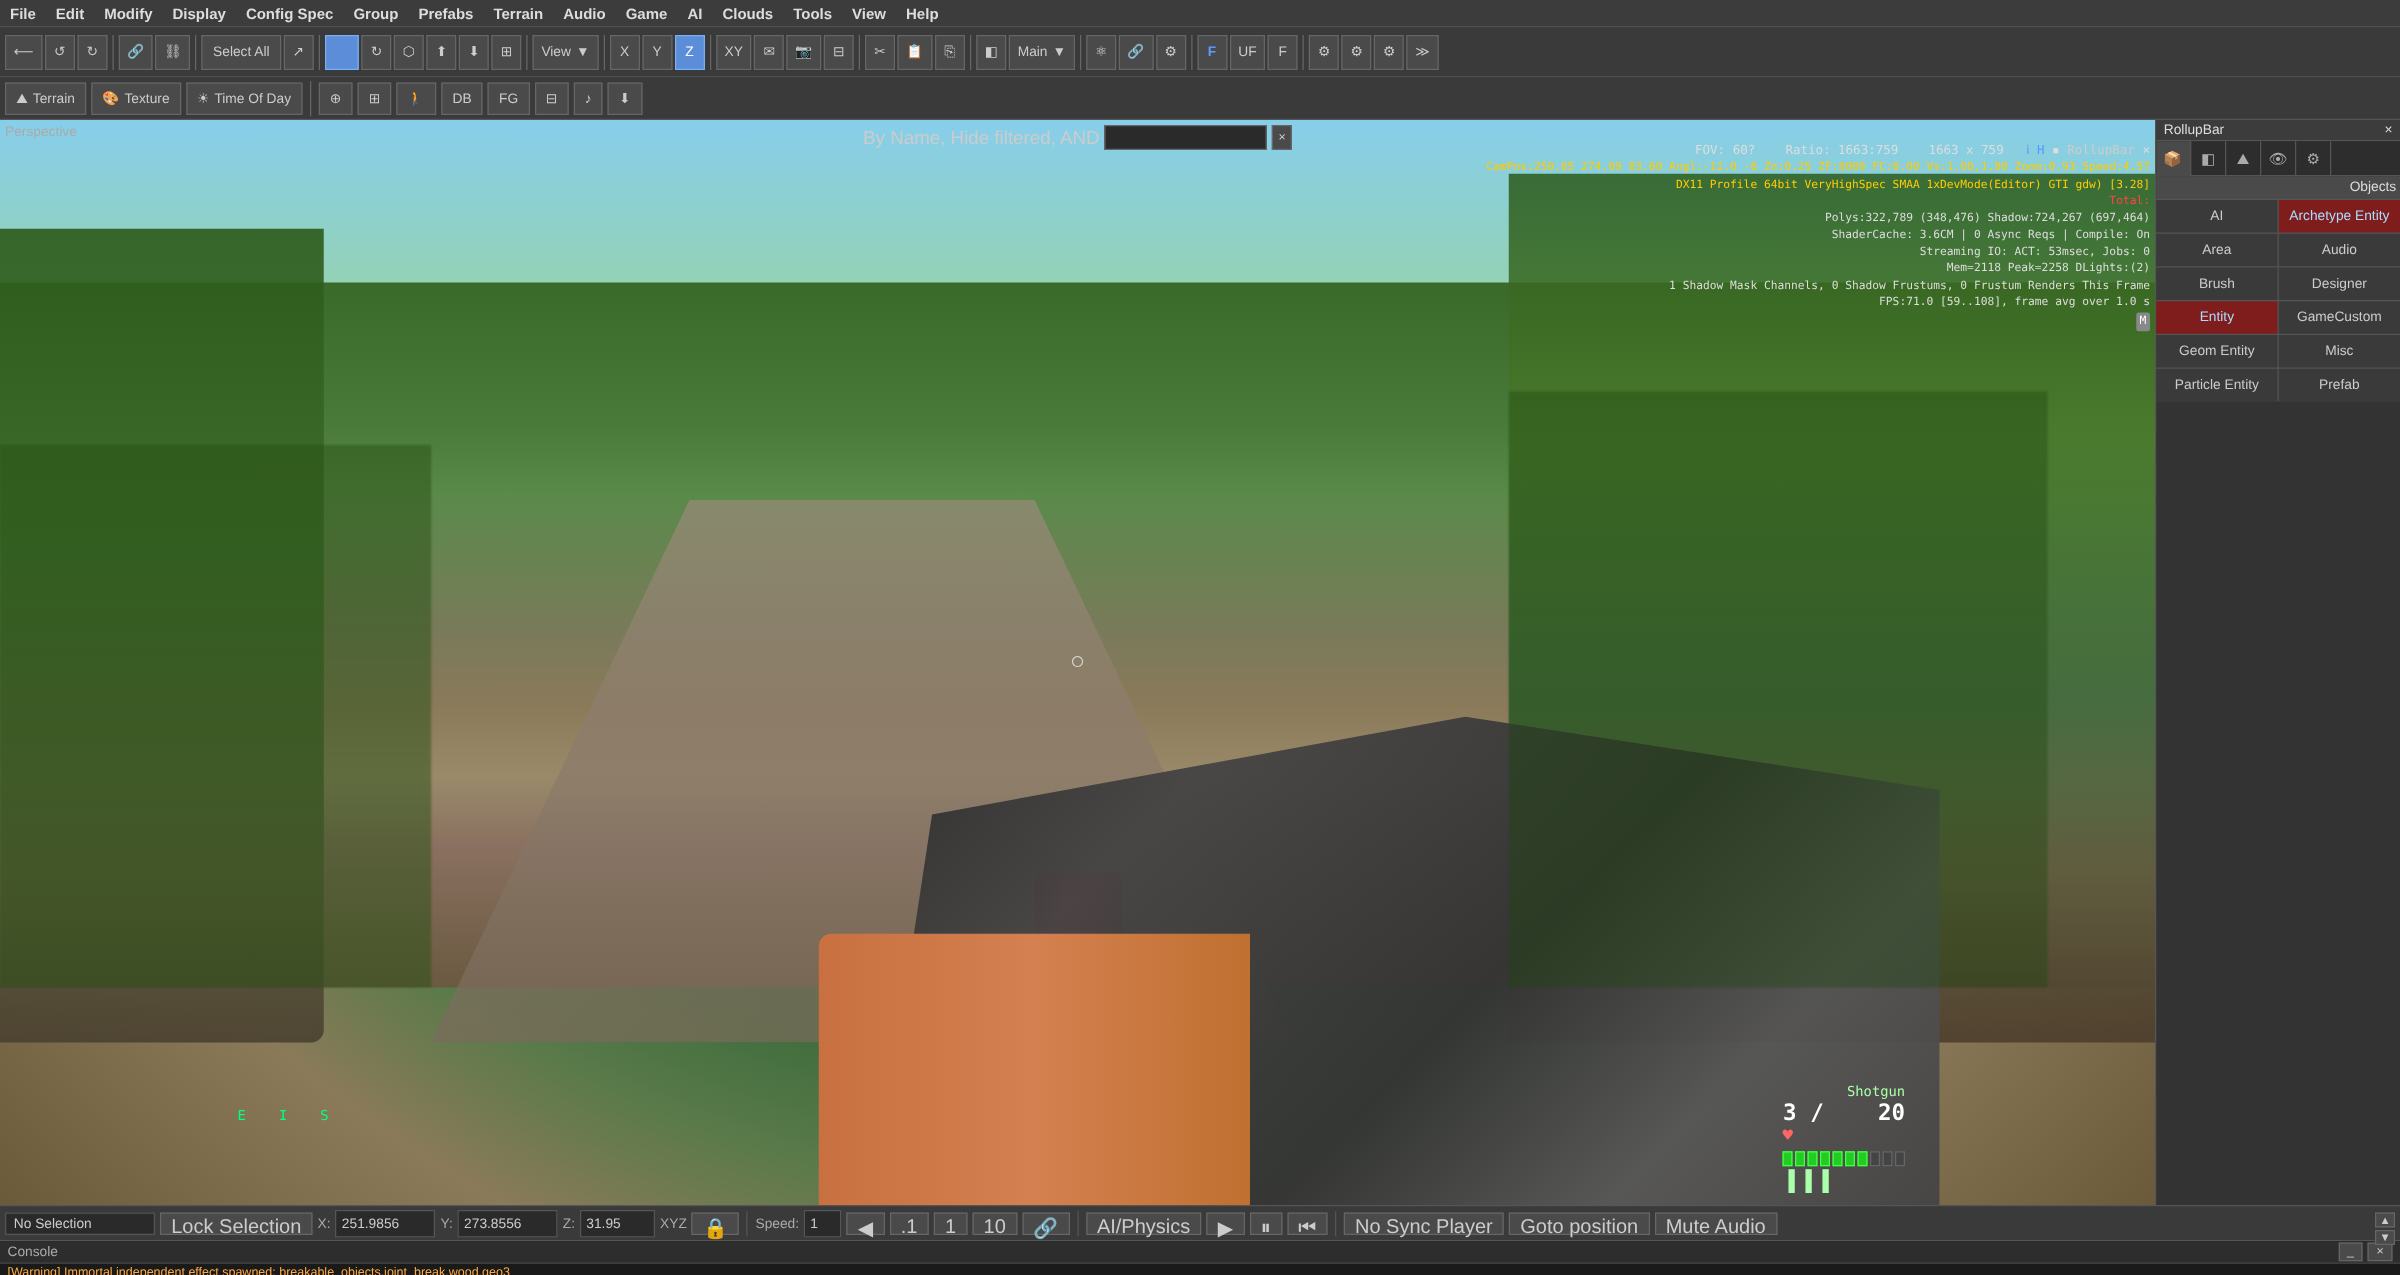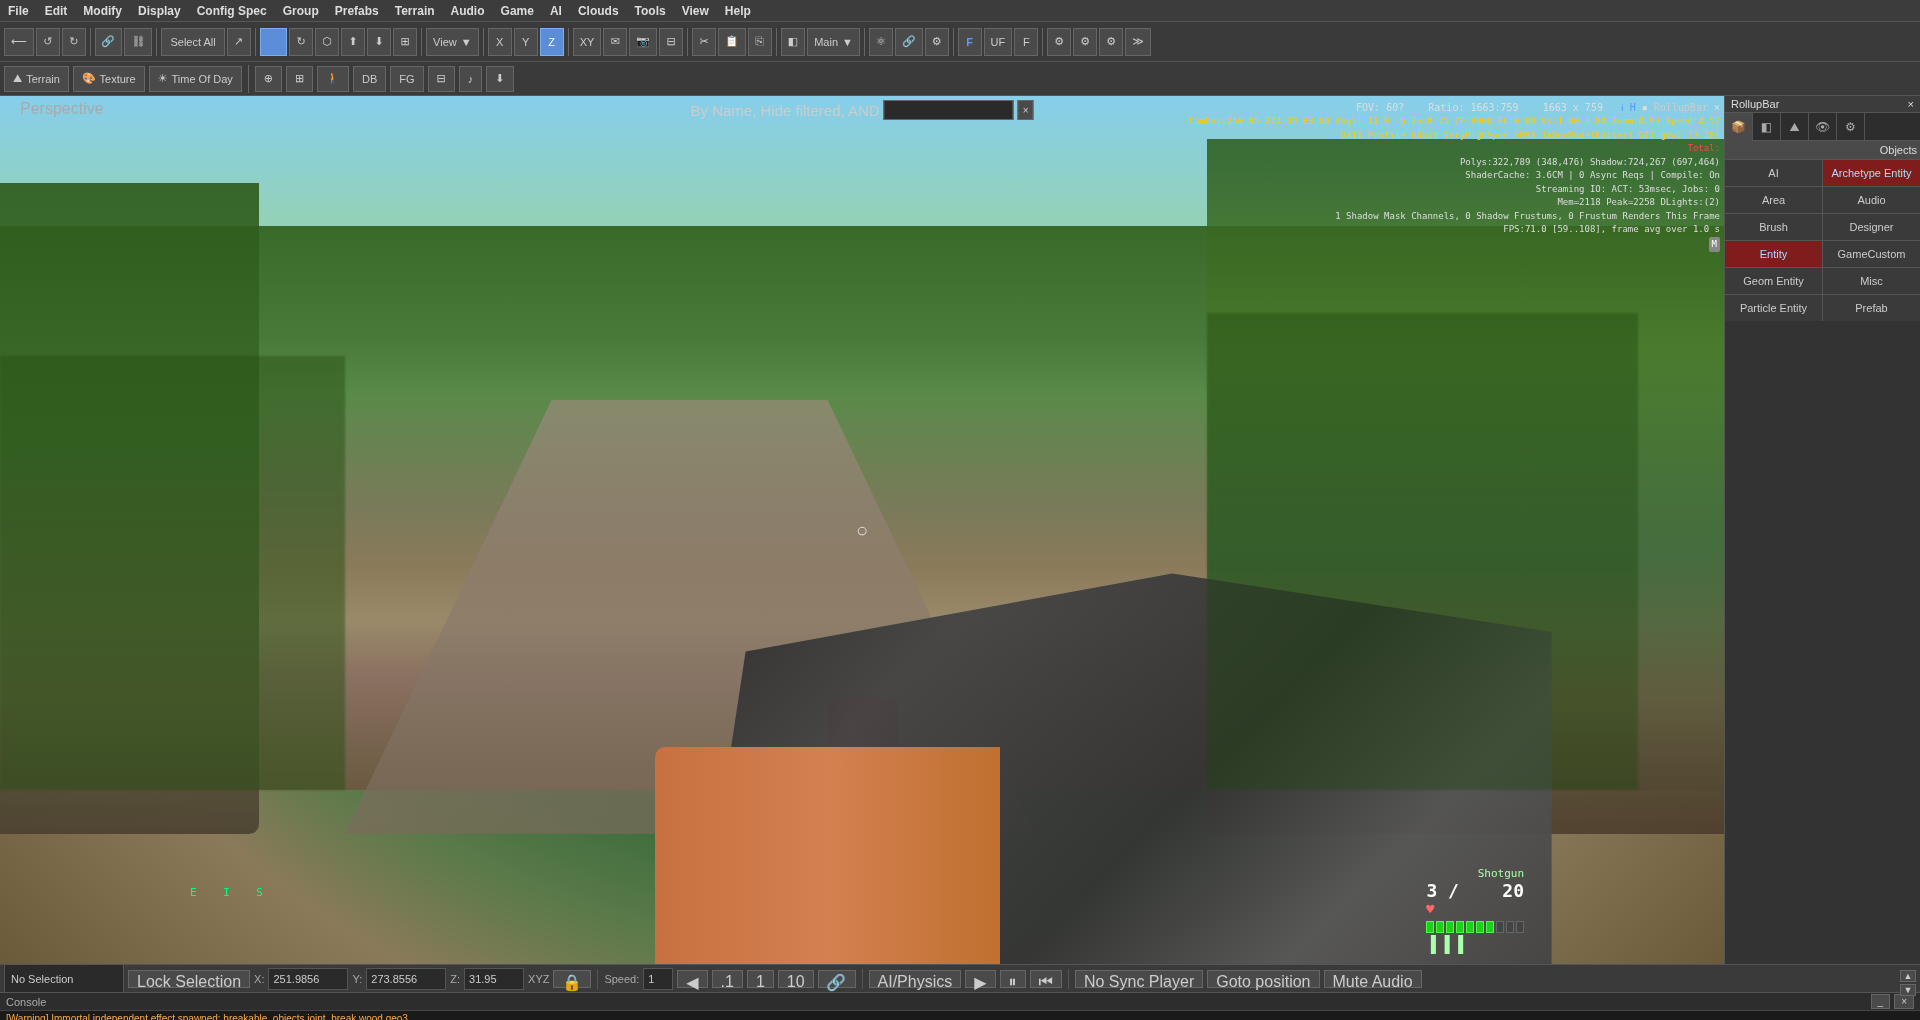--- a/index.html
+++ b/index.html
@@ -35,40 +35,40 @@
     #right-panel { width: 196px; background: #333; border-left: 1px solid #555; display: flex; flex-direction: column; }
     #objects-label { background: #4a4a4a; text-align: right; padding: 3px; font-size: 11px; color: #ddd; border-bottom: 1px solid #555; }
 
     
     #objects-grid { display: grid; grid-template-columns: 1fr 1fr; gap: 1px; background: #555; padding: 0; }
     .obj-btn { background: #3a3a3a; color: #ccc; font-size: 11px; padding: 4px 6px; cursor: pointer; border: none; text-align: center; height: 26px; display: flex; align-items: center; justify-content: center; }
     .obj-btn.highlight { background: #7f1d1d; color: #aaddff; }
 
     
     #statusbar { display: flex; align-items: center; background: #3a3a3a; height: 28px; border-top: 1px solid #555; padding: 0 4px; gap: 4px; font-size: 11px; }
-    .status-field { background: #2a2a2a; border: 1px solid #555; padding: 2px 6px; color: #ccc; height: 29px; display: flex; align-items: center; }
+    .status-field { background: #2a2a2a; border: 1px solid #555; padding: 2px 6px; color: #ccc; height: 18px; display: flex; align-items: center; }
     .status-input { background: #2a2a2a; border: 1px solid #555; color: #ccc; height: 22px; padding: 2px 4px; font-size: 11px; width: 80px; }
     .status-label { color: #aaa; font-size: 11px; }
     .status-sep { width: 1px; height: 20px; background: #555; margin: 0 2px; }
     .status-btn { background: #4a4a4a; border: 1px solid #666; color: #ccc; padding: 2px 8px; cursor: pointer; font-size: 16px; height: 18px; }
 
     
     #console-area { height: 80px; background: #1a1a1a; border-top: 1px solid #555; display: flex; flex-direction: column; }
     #console-title-bar { background: #2d2d2d; padding: 1px 6px; font-size: 11px; color: #aaa; border-bottom: 1px solid #444; display: flex; justify-content: space-between; align-items: center; height: 18px; flex-shrink: 0; }
     #console-messages { flex: 1; padding: 2px 6px; overflow: hidden; font-size: 10px; }
 
     
     #viewport-search { position: absolute; top: 4px; left: 50%; transform: translateX(-50%); display: flex; align-items: center; gap: 4px; z-index: 20; }
     #search-input-field { background: #2a2a2a; border: 1px solid #666; color: #ccc; padding: 2px 6px; font-size: 11px; width: 140px; height: 22px; }
 
     
     #vp-top-right { position: absolute; top: 4px; right: 4px; z-index: 20; text-align: right; line-height: 1.5; font-size: 10px; }
 
     
-    #perspective-label { position: absolute; top: 4px; left: 20px; color: #aaa; font-size: 16px; z-index: 20; }
+    #perspective-label { position: absolute; top: 4px; left: 4px; color: #aaa; font-size: 11px; z-index: 20; }
 
     
     #m-badge { display: inline-block; background: #888; color: white; font-size: 9px; padding: 1px 3px; border-radius: 2px; }
     .plus-icon { color: #5b8dd9; font-size: 16px; font-weight: bold; }
 
     
     #rollupbar-header { display: flex; align-items: center; justify-content: space-between; background: #3c3c3c; padding: 2px 6px; border-bottom: 1px solid #555; font-size: 11px; color: #ddd; }
 
     
     #rpanel-icon-tabs { display: flex; background: #2d2d2d; border-bottom: 1px solid #555; height: 28px; }
@@ -206,21 +206,21 @@
     </div>
 
     <div id="perspective-label">Perspective</div>
 
     <div id="viewport-search">
       <span style="color:#ccc;font-size:15px;">By Name, Hide filtered, AND</span>
       <input id="search-input-field" type="text" style="background: rgb(42, 42, 42); border: 1px solid rgb(102, 102, 102); color: rgb(204, 204, 204); padding: 2px 4px; font-size: 11px; width: 130px; height: 20px;">
       <button style="background:#4a4a4a;border:1px solid #666;color:#ccc;padding:2px 4px;font-size:10px;cursor:pointer;height:20px;">×</button>
     </div>
 
-    <div id="vp-top-right" style="position:absolute;top:4px;right:4px;z-index:20;text-align:right;font-size:10px;line-height:1.5;font-family:monospace;">
+    <div id="vp-top-right" style="position:absolute;top:17px;right:4px;z-index:20;text-align:right;font-size:10px;line-height:1.5;font-family:monospace;">
       <div style="color:#ddd;">
         <span>FOV:</span>
         <span>60?</span>
         &nbsp;&nbsp;
         <span>Ratio: 1663:759</span>
         &nbsp;&nbsp;
         <span>1663 x 759</span>
         &nbsp;
         <span style="color:#5599ff;">ℹ</span>
         <span style="color:#5599ff;">H</span>

